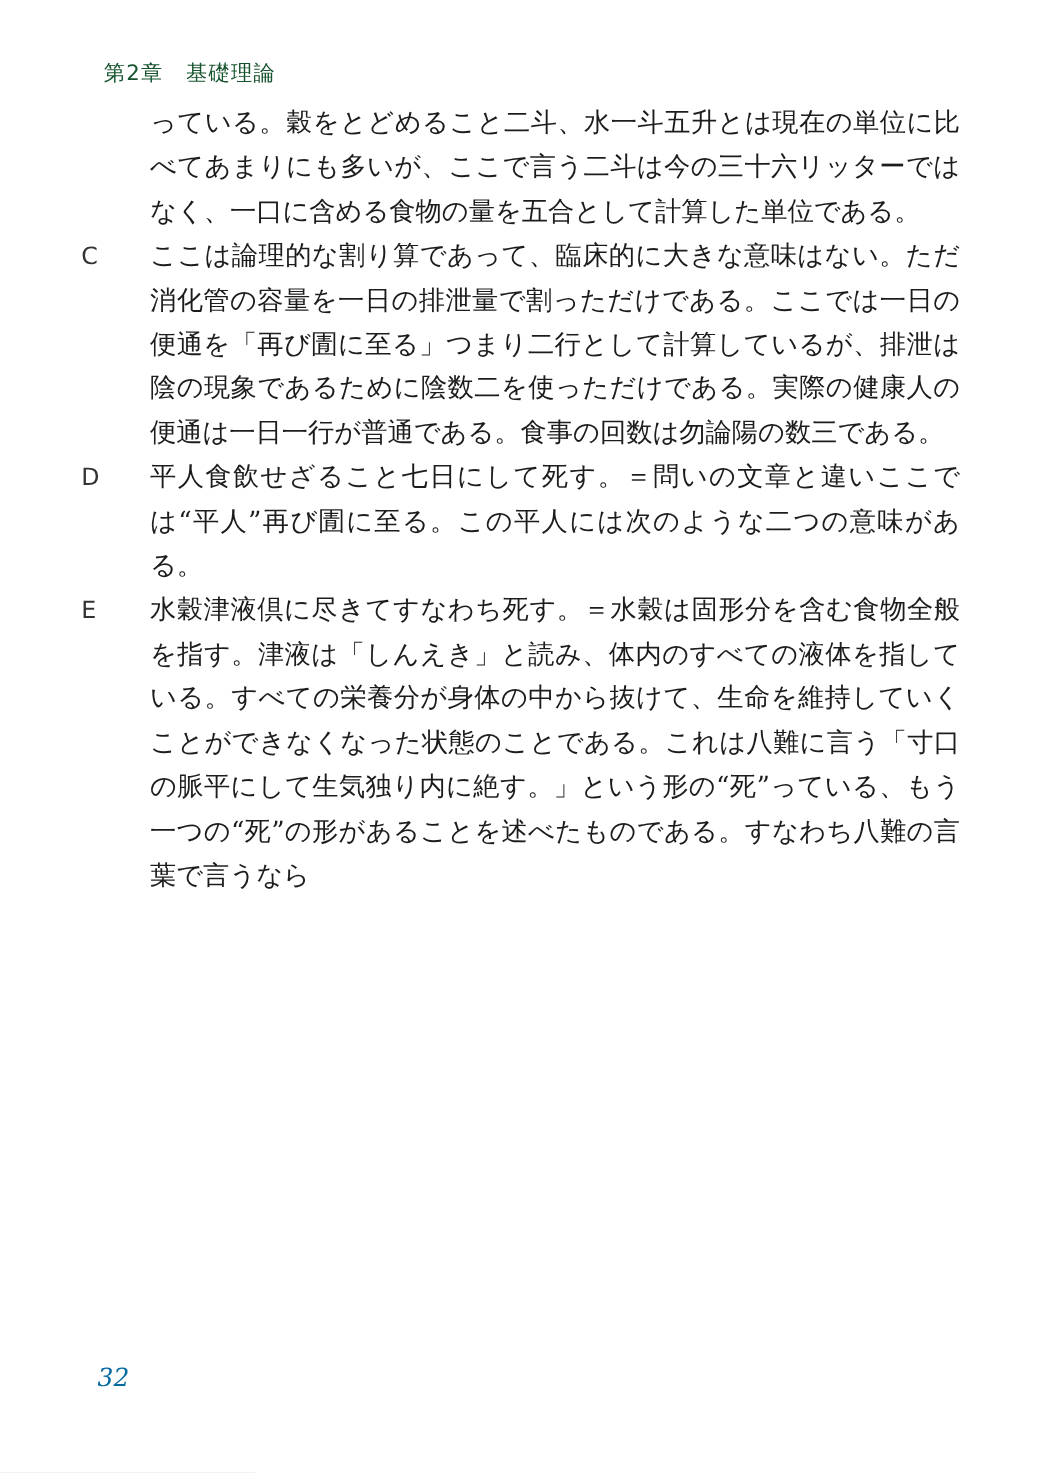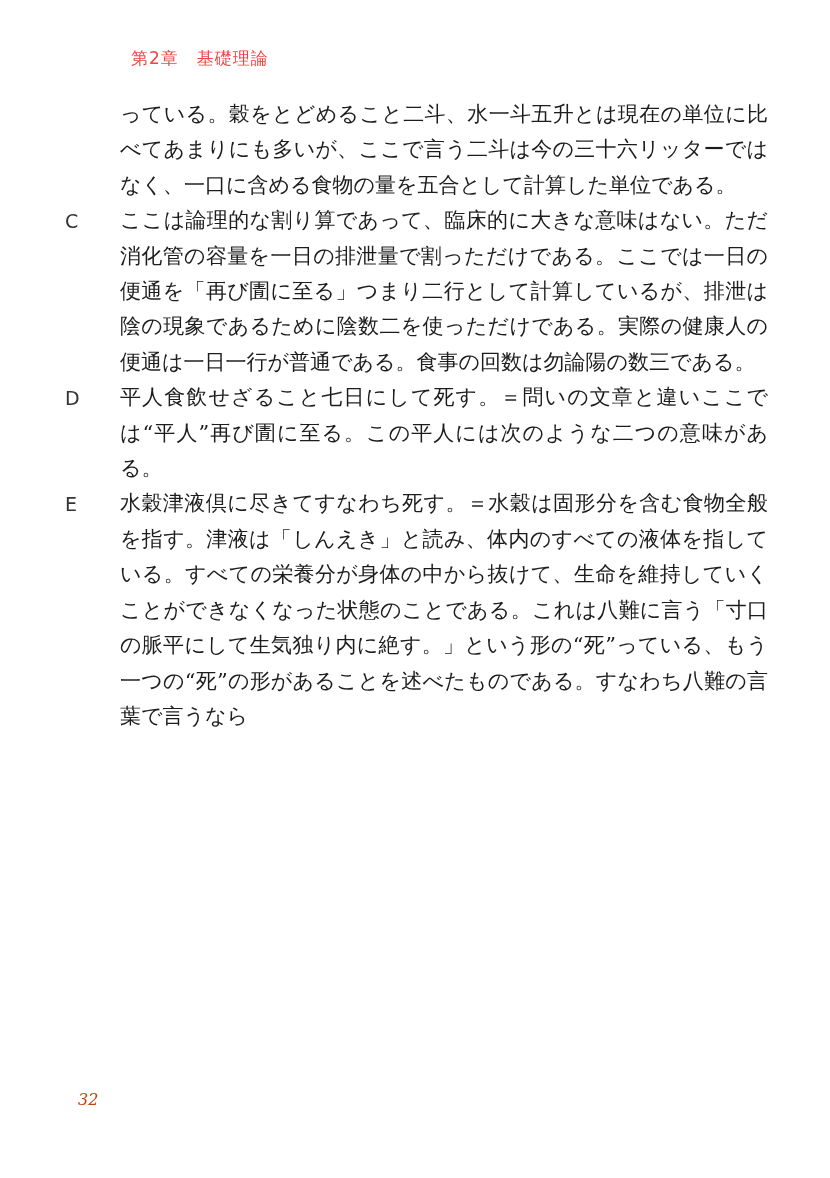--- a/index.html
+++ b/index.html
@@ -13,28 +13,27 @@
     font-family: "DejaVu Serif", "Liberation Serif", serif;
     color: #1c1c1c;
   }
   .running-header {
     position: absolute;
     left: 83px;
     top: 47px;
     font-family: "DejaVu Sans", "Liberation Sans", sans-serif;
     font-size: 17px;
     letter-spacing: 1px;
-    color: #ef4444;
+    color: #14532d;
     white-space: pre;
-    margin-left: 48px;
   }
   .body-col {
     position: absolute;
     left: 120px;
-    top: 97px;
+    top: 81px;
     width: 648px;
     font-size: 21px;
     line-height: 35.4px;
     text-align: justify;
   }
   .para { margin: 0; }
   .para.first-line-indent { text-indent: 9px; }
   .lettered { position: relative; margin: 0; }
   .lettered .letter {
     position: absolute;
@@ -65,22 +64,22 @@
   }
   .kai-num {
     margin-right: 15px;
   }
   .page-number {
     position: absolute;
     left: 78px;
     top: 1090px;
     font-family: "DejaVu Serif", "Liberation Serif", serif;
     font-style: italic;
-    font-size: 16px;
-    color: #c2410c;
+    font-size: 20px;
+    color: #0369a1;
   }
 </style>
 </head>
 <body>
 
 <div class="page">
 
   <div class="running-header">第2章　基礎理論</div>
 
   <div class="body-col">

